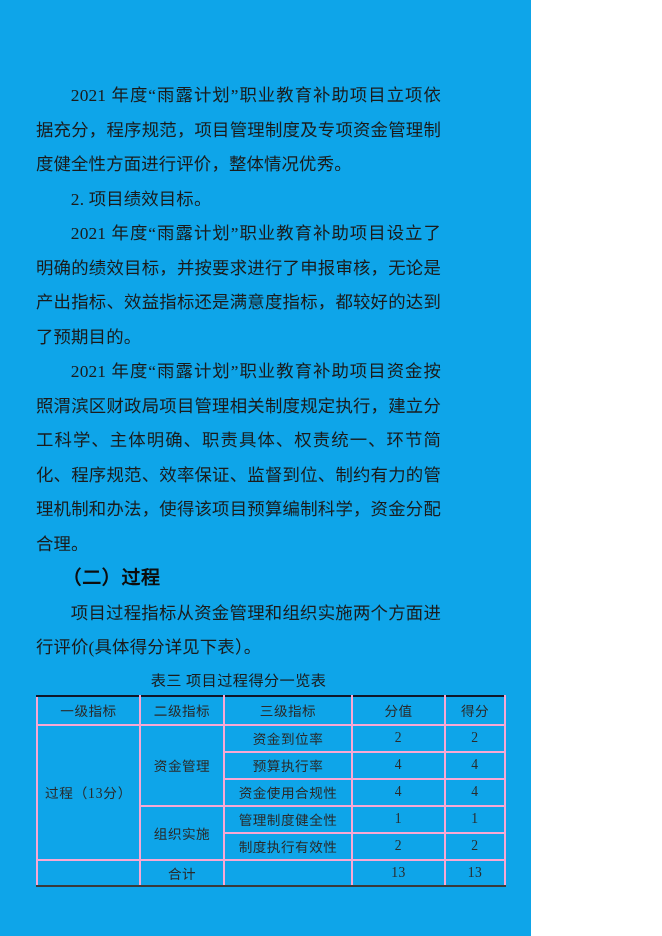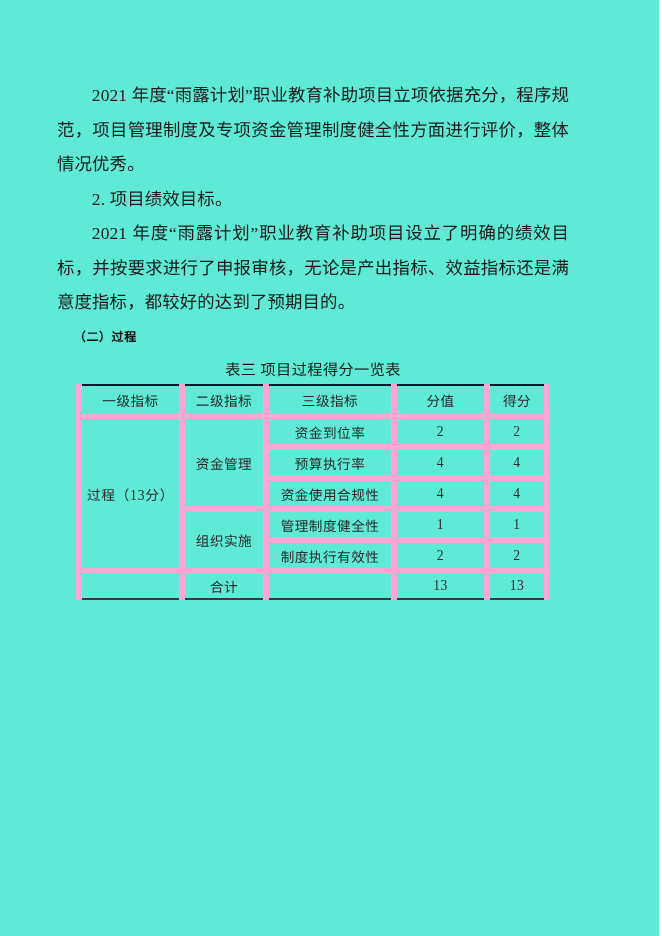--- a/index.html
+++ b/index.html
@@ -12,43 +12,43 @@
     width: 662px;
     height: 936px;
     overflow: hidden;
     font-family: "Liberation Serif", "DejaVu Serif", serif;
     color: #1a1a1a;
     -webkit-font-smoothing: antialiased;
   }
 
   .page {
     position: relative;
-    width: 659px;
+    width: 531px;
     height: 936px;
     box-sizing: border-box;
-    padding: 78px 90px 0 57px;
-    background: #5eead4;
+    padding: 78px 90px 0 36px;
+    background: #0ea5e9;
   }
 
   .body-text {
     font-size: 17.4px;
     line-height: 34.5px;
     text-align: justify;
     text-justify: inter-ideograph;
     letter-spacing: 0.15px;
     margin: 0;
     color: #1b1b1b;
   }
 
   .body-text.indent {
     text-indent: 2em;
   }
 
   .section-heading {
-    font-size: 12px;
+    font-size: 19px;
     line-height: 34.5px;
     font-weight: bold;
     text-indent: 1.4em;
     margin: 0;
     letter-spacing: 0.6px;
     color: #0d0d0d;
     font-family: "Liberation Sans", "DejaVu Sans", sans-serif;
   }
 
   .table-caption {
@@ -70,21 +70,21 @@
   }
 
   table.score-table col.c1 { width: 103px; }
   table.score-table col.c2 { width: 84px; }
   table.score-table col.c3 { width: 128px; }
   table.score-table col.c4 { width: 93px; }
   table.score-table col.c5 { width: 60px; }
 
   table.score-table td,
   table.score-table th {
-    border: 6px solid #f9a8d4;
+    border: 2px solid #f9a8d4;
     text-align: center;
     vertical-align: middle;
     padding: 0;
     height: 25px;
     font-weight: normal;
     letter-spacing: 0.5px;
     white-space: nowrap;
   }
 
   table.score-table tr.header-row td { height: 27px; }
@@ -105,23 +105,25 @@
 
 <div class="page">
 
   <p class="body-text indent">2021 年度“雨露计划”职业教育补助项目立项依据充分，程序规范，项目管理制度及专项资金管理制度健全性方面进行评价，整体情况优秀。</p>
 
   <p class="body-text indent">2. 项目绩效目标。</p>
 
   <p class="body-text indent">2021 年度“雨露计划”职业教育补助项目设立了明确的绩效目标，并按要求进行了申报审核，无论是产出指标、效益指标还是满意度指标，都较好的达到了预期目的。</p>
 
 
+  <p class="body-text indent">2021 年度“雨露计划”职业教育补助项目资金按照渭滨区财政局项目管理相关制度规定执行，建立分工科学、主体明确、职责具体、权责统一、环节简化、程序规范、效率保证、监督到位、制约有力的管理机制和办法，使得该项目预算编制科学，资金分配合理。</p>
 
   <p class="section-heading">（二）过程</p>
 
+  <p class="body-text indent">项目过程指标从资金管理和组织实施两个方面进行评价(具体得分详见下表）。</p>
 
   <p class="table-caption">表三  项目过程得分一览表</p>
 
   <table class="score-table">
     <colgroup>
       <col class="c1">
         <col class="c2">
         <col class="c3">
         <col class="c4">
         <col class="c5">

